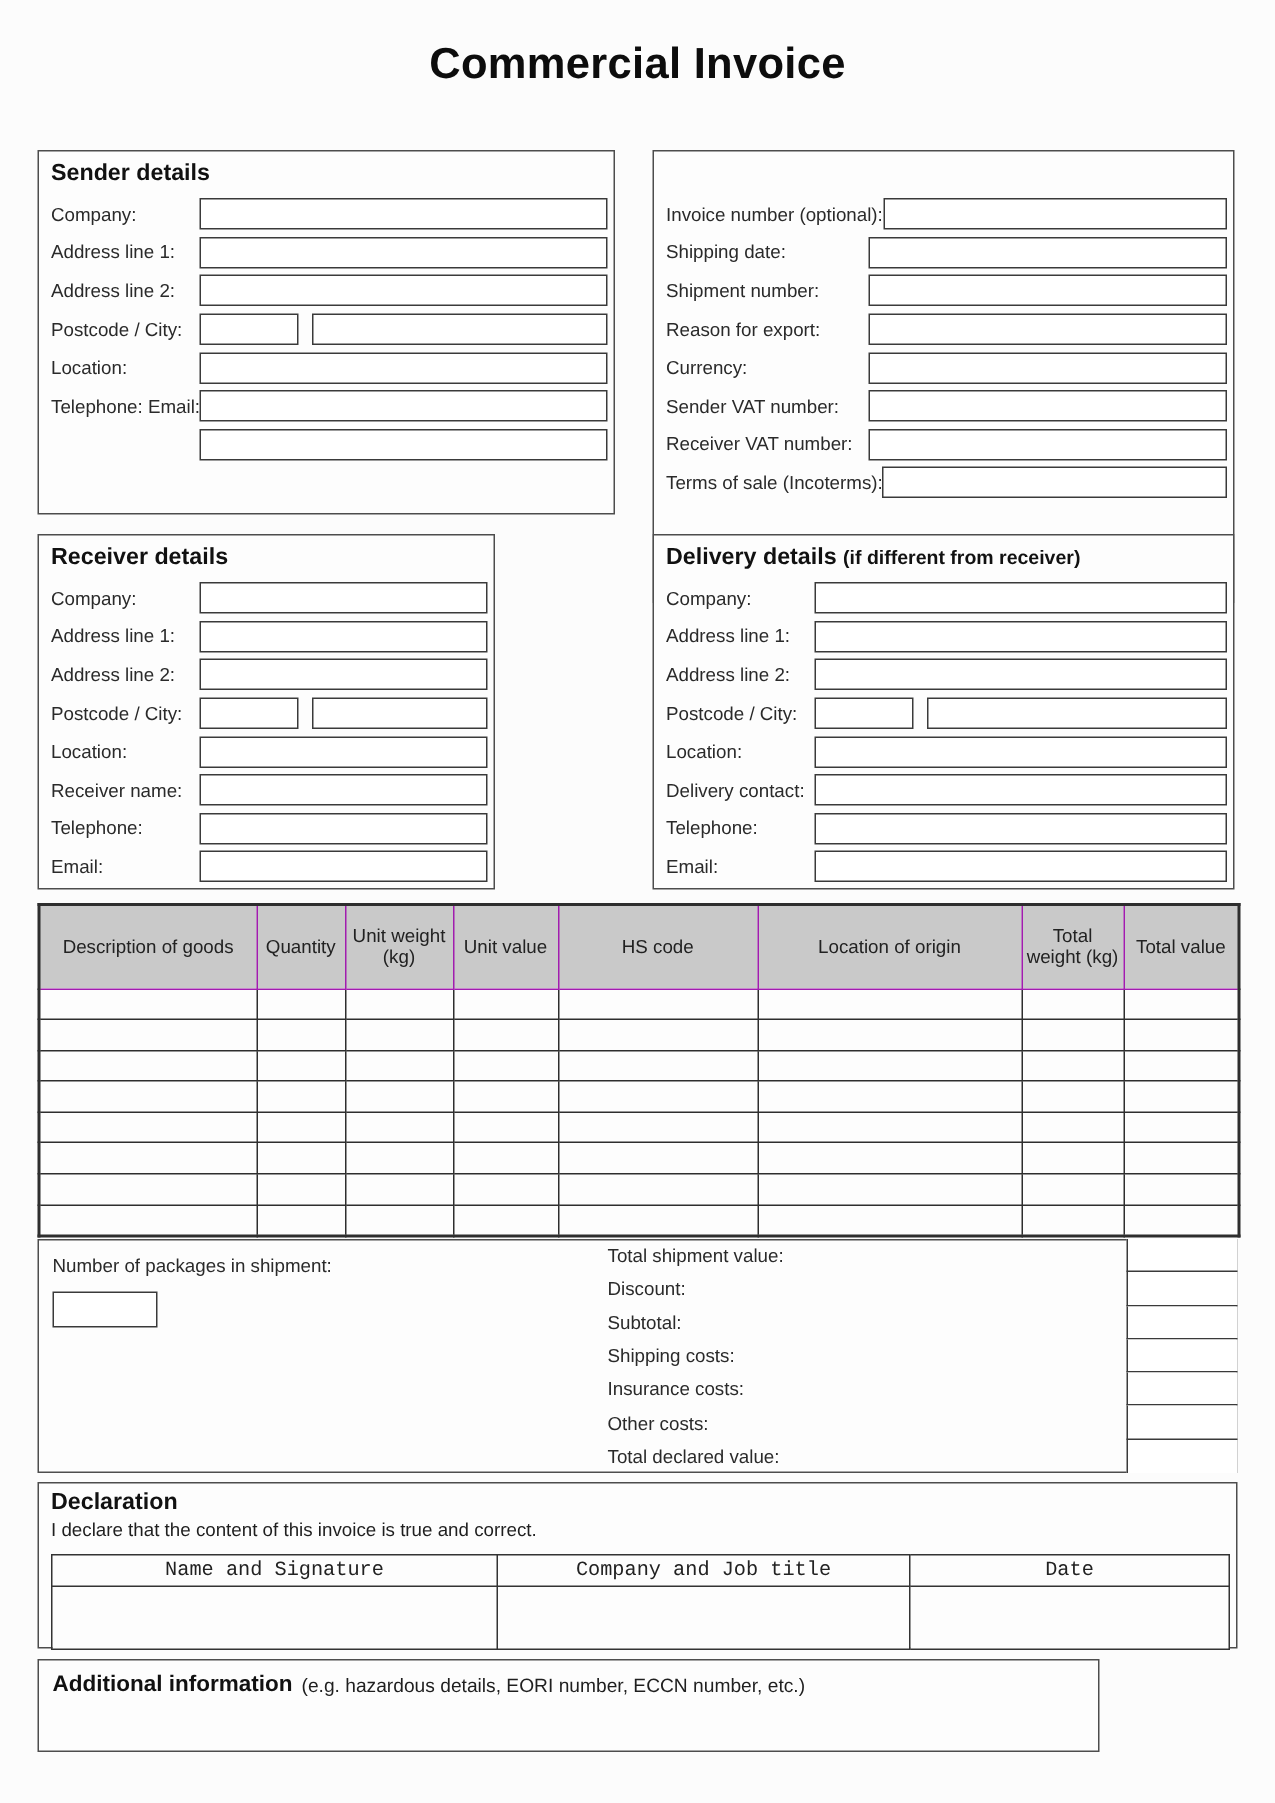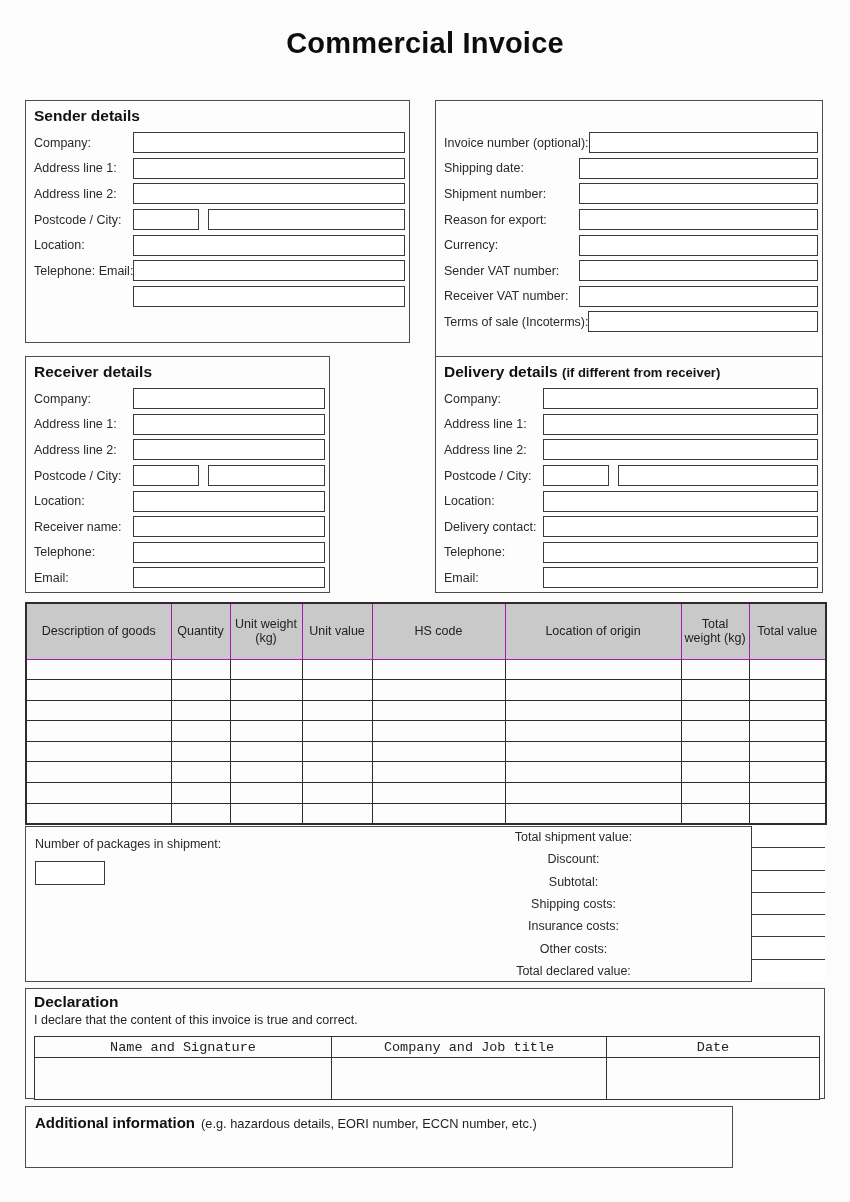--- a/index.html
+++ b/index.html
@@ -68,21 +68,21 @@
   #packages-input {
     position:absolute; left:9px; top:34px; width:70px; height:24px;
     border:1.5px solid #3a3a3a; background:#fff;
   }
   #totals-rows {
     position:absolute; right:-1px; top:-1px; bottom:-1px; width:420px;
     display:flex; flex-direction:column;
   }
   .trow { flex:1; display:flex; align-items:center; }
   .trow .tlbl {
-    flex:1; text-align:center; padding-right:9px;
+    flex:1; text-align:left; padding-right:9px;
     font-size:12.5px; color:#2a2a2a; white-space:nowrap;
   }
   .trow .tbox {
     width:74px; height:100%; background:#fff;
     border-left:1.5px solid #3a3a3a; border-bottom:1.5px solid #3a3a3a;
   }
   .trow:last-child .tbox { border-bottom:none; }
 
   
   #declaration-box { left:25px; top:988px; width:800px; height:111px;padding-left:15px; }

